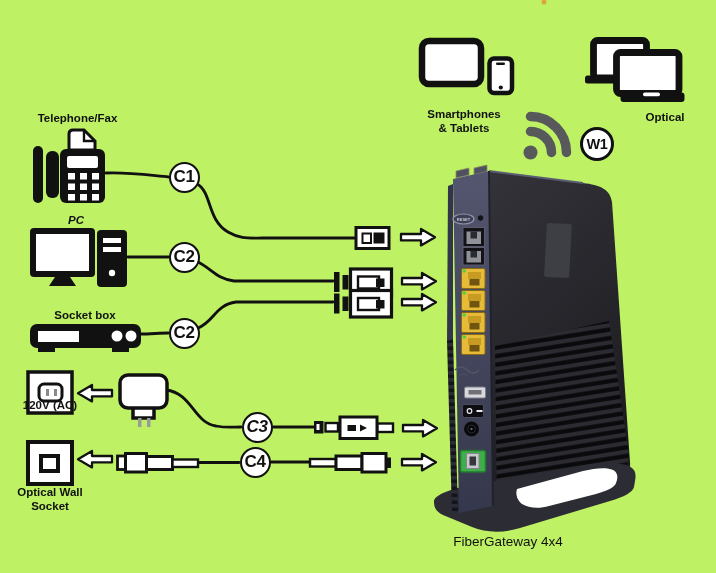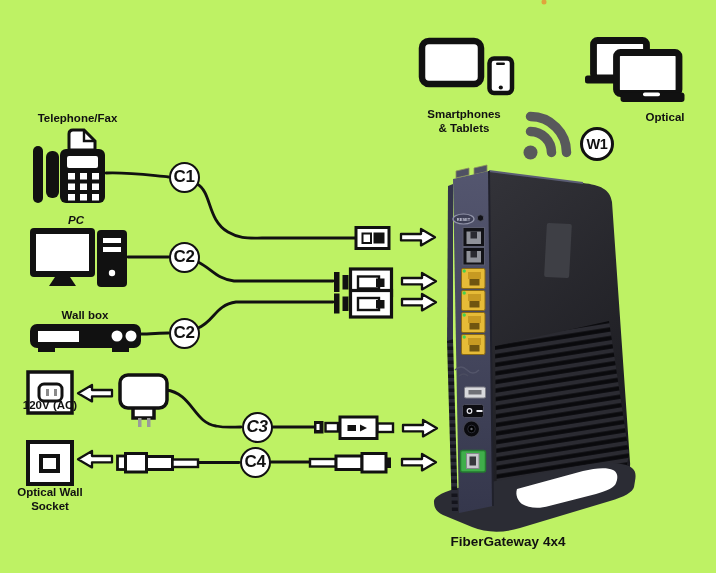--- a/index.html
+++ b/index.html
@@ -13,21 +13,21 @@
     text-align:center;color:#111;white-space:nowrap;
   }
   .badge{
     position:absolute;width:31px;height:31px;border:2.6px solid #111;border-radius:50%;
     background:#fff;display:flex;align-items:center;justify-content:center;
     font-weight:bold;font-size:17px;letter-spacing:-0.4px;box-sizing:border-box;color:#111;
   }
   .badge.w1{width:34px;height:34px;border-width:3.2px;font-size:14.5px;}
   .caption{
     position:absolute;left:408px;top:534px;width:200px;text-align:center;
-    font-weight:bold;color:#111;
+    font-weight:normal;color:#111;
   }
   .caption .l1{font-size:13.5px;line-height:16px;}
   .caption .l2{font-size:13px;line-height:15px;}
 </style>
 </head>
 <body>
 
 <div class="canvas">
 
 <svg class="art" width="716" height="573" viewBox="0 0 716 573">
@@ -280,21 +280,21 @@
       <rect x="466.5" y="453.5" width="12.5" height="15" fill="#c7c8cc" stroke="#85868c" stroke-width="1"></rect>
       <rect x="469.5" y="456.5" width="6.5" height="9" fill="#36373c"></rect>
     </g>
   </g>
 
   <circle cx="544" cy="2" r="2.5" fill="#dfa43c"></circle>
 </svg>
 
 <div class="lbl" style="left:17px;top:112px;width:121px;">Telephone/Fax</div>
 <div class="lbl" style="left:46px;top:214px;width:60px;font-style:italic;">PC</div>
-<div class="lbl" style="left:35px;top:309px;width:100px;">Wall box</div>
+<div class="lbl" style="left:35px;top:309px;width:100px;">Socket box</div>
 <div class="lbl" style="left:10px;top:399px;width:80px;">120V (AC)</div>
 <div class="lbl" style="left:5px;top:486px;width:90px;">
   <div>Optical Wall</div>
   <div>Socket</div>
 </div>
 <div class="lbl" style="left:414px;top:108px;width:100px;">
   <div>Smartphones</div>
   <div>&amp; Tablets</div>
 </div>
 <div class="lbl" style="left:625px;top:111px;width:80px;">Optical</div>

